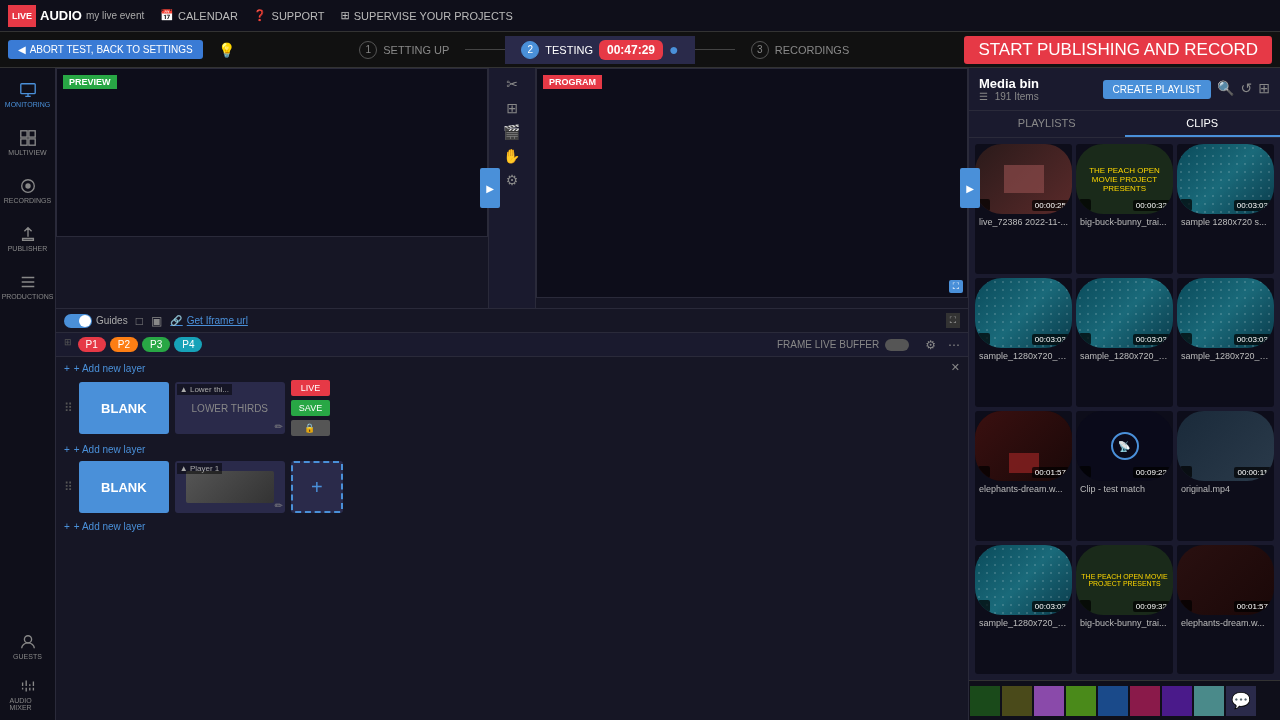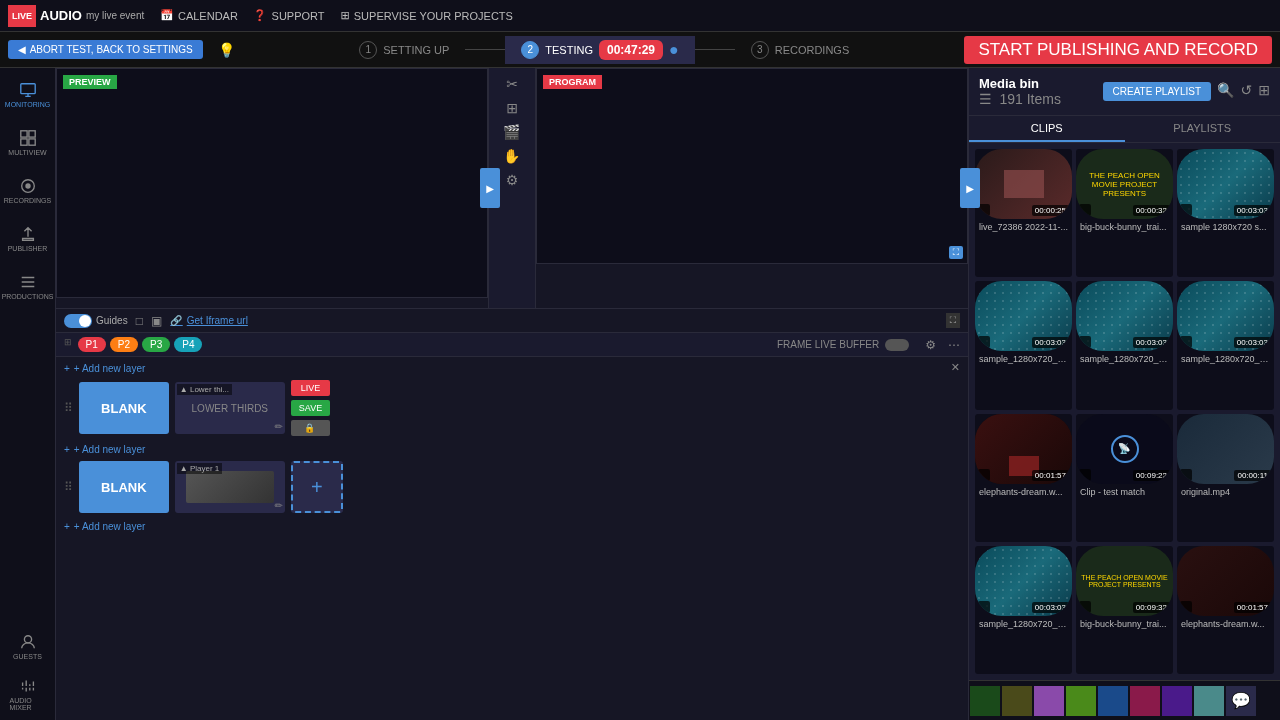--- a/index.html
+++ b/index.html
@@ -80,21 +80,21 @@
     .layer-add-btn { width: 52px; height: 52px; background: #2a2a4a; border: 2px dashed #4a90d9; display: flex; align-items: center; justify-content: center; color: #4a90d9; font-size: 20px; cursor: pointer; border-radius: 3px; }
     .live-bar-btn { background: #e63946; color: white; border: none; padding: 3px 8px; font-size: 9px; cursor: pointer; border-radius: 2px; }
     .save-bar-btn { background: #28a745; color: white; border: none; padding: 3px 8px; font-size: 9px; cursor: pointer; border-radius: 2px; }
     .lock-bar-btn { background: #555; color: white; border: none; padding: 3px 8px; font-size: 9px; cursor: pointer; border-radius: 2px; }
     .side-btns { display: flex; flex-direction: column; gap: 4px; }
 
     
     .right-panel { width: 312px; background: #1a1a2e; border-left: 1px solid #2a2a3a; display: flex; flex-direction: column; }
     .media-bin-header { display: flex; align-items: center; padding: 8px 10px; border-bottom: 1px solid #2a2a3a; }
     .media-bin-title { font-size: 13px; font-weight: bold; color: white; flex: 1; }
-    .items-count { color: #888; font-size: 14px; }
+    .items-count { color: #888; font-size: 10px; }
     .media-bin-actions { display: flex; gap: 6px; margin-left: auto; }
     .action-icon { color: #888; cursor: pointer; font-size: 14px; }
     .create-playlist-btn { background: #4a90d9; color: white; border: none; padding: 4px 10px; font-size: 10px; cursor: pointer; border-radius: 3px; }
 
     .media-tabs { display: flex; border-bottom: 1px solid #2a2a3a; }
     .media-tab { flex: 1; text-align: center; padding: 6px; font-size: 11px; color: #888; cursor: pointer; border-bottom: 2px solid transparent; }
     .media-tab.active { color: white; border-bottom-color: #4a90d9; }
 
     .media-grid { display: grid; grid-template-columns: repeat(3, 1fr); gap: 4px; padding: 6px; overflow-y: auto; flex: 1; }
     .media-item { background: #0d0d1a; border-radius: 3px; overflow: hidden; cursor: pointer; position: relative; }
@@ -227,37 +227,37 @@
         </svg>
       <span style="font-size:7px;">AUDIO MIXER</span>
     </div>
   </div>
 
   <div class="center-area">
 
     <div class="monitor-wrapper">
 
       <div class="preview-section">
-        <div class="monitor" style="height:230px;">
+        <div class="monitor" style="height:169px;">
           <div class="monitor-label preview">PREVIEW</div>
           <div class="monitor-screen"></div>
         </div>
         <div class="preview-nav">▶</div>
       </div>
 
       <div class="monitor-tools">
         <span class="tool-icon">✂</span>
         <span class="tool-icon">⊞</span>
         <span class="tool-icon">🎬</span>
         <span class="tool-icon">✋</span>
         <span class="tool-icon">⚙</span>
       </div>
 
       <div class="program-section">
-        <div class="monitor" style="height:196px;">
+        <div class="monitor" style="height:230px;">
           <div class="monitor-label program">PROGRAM</div>
           <div class="monitor-screen"></div>
           <div style="position:absolute;bottom:4px;right:4px;background:#4a90d9;color:white;font-size:9px;padding:1px 4px;border-radius:2px;">⛶</div>
         </div>
         <div class="program-nav">▶</div>
       </div>
     </div>
 
     <div class="monitor-bottom">
       <div class="guides-toggle">
@@ -347,22 +347,22 @@
       </div>
       <div class="media-bin-actions">
         <button class="create-playlist-btn">CREATE PLAYLIST</button>
         <span class="action-icon">🔍</span>
         <span class="action-icon">↺</span>
         <span class="action-icon">⊞</span>
       </div>
     </div>
 
     <div class="media-tabs">
+      <div class="media-tab">PLAYLISTS</div>
       <div class="media-tab active">CLIPS</div>
-      <div class="media-tab">PLAYLISTS</div>
     </div>
 
     <div class="media-grid">
 
       <div class="media-item">
         <div class="media-thumb video">
           <div style="background:linear-gradient(135deg,#2a1a1a,#5a2a2a);width:100%;height:100%;display:flex;align-items:center;justify-content:center;">
             <div style="width:40px;height:28px;background:#8a4a4a;opacity:0.7;"></div>
           </div>
           <div class="media-check"></div>

